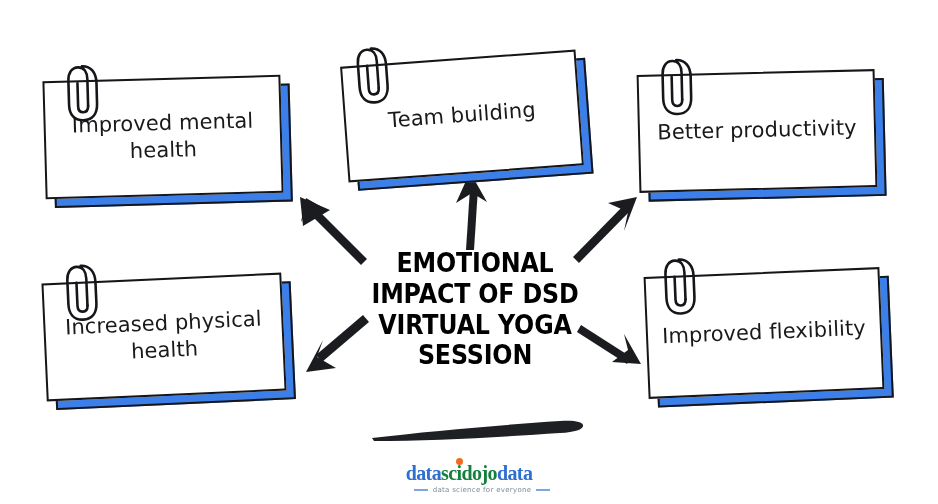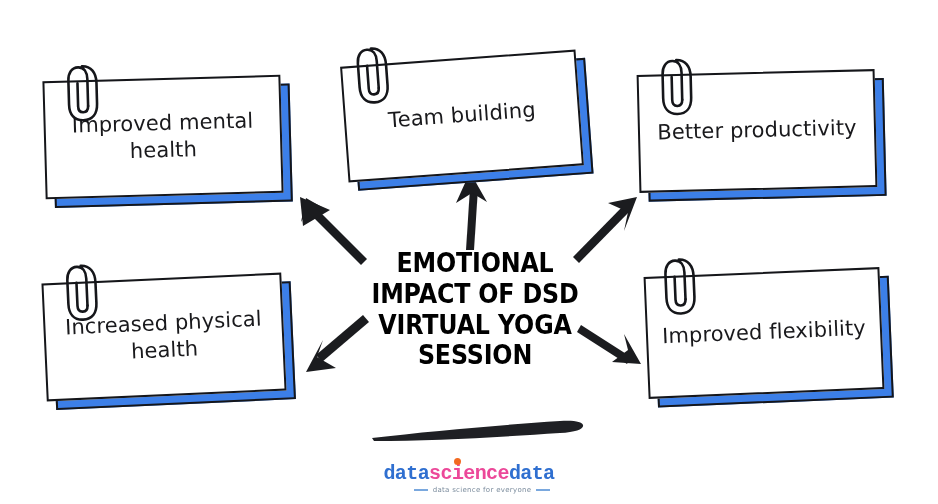--- a/index.html
+++ b/index.html
@@ -89,29 +89,29 @@
 
   
   #logo {
     position: absolute;
     left: 0;
     top: 462px;
     width: 938px;
     text-align: center;
   }
   #logo .word {
-    font-family: Liberation Mono, monospace;
+    font-family: Liberation Serif, serif;
     font-weight: 700;
     font-size: 20px;
     letter-spacing: -0.6px;
     position: relative;
     display: inline-block;
   }
   #logo .blue { color: #2f6fd0; }
-  #logo .orange { color: #ec4899; }
+  #logo .orange { color: #15803d; }
   #logo .dot {
     position: absolute;
     width: 7px;
     height: 7px;
     border-radius: 50%;
     background: #f26a21;
     left: 50%;
     top: -4px;
     margin-left: -3.5px;
   }
@@ -239,21 +239,21 @@
     </svg>
   </div>
 
   <div id="center-title">EMOTIONAL
 IMPACT OF DSD
 VIRTUAL YOGA
 SESSION</div>
 
   <div id="logo">
     <div>
-      <span class="word blue">data</span><span class="word orange">sc</span><span class="word orange">i<span class="dot"></span></span><span class="word orange">ence</span><span class="word blue">data</span>
+      <span class="word blue">data</span><span class="word orange">sc</span><span class="word orange">i<span class="dot"></span></span><span class="word orange">dojo</span><span class="word blue">data</span>
     </div>
     <div class="tagline-row">
       <span class="rule"></span>
       <span class="tagline">data science for everyone</span>
       <span class="rule"></span>
     </div>
   </div>
 
 </div>
 

